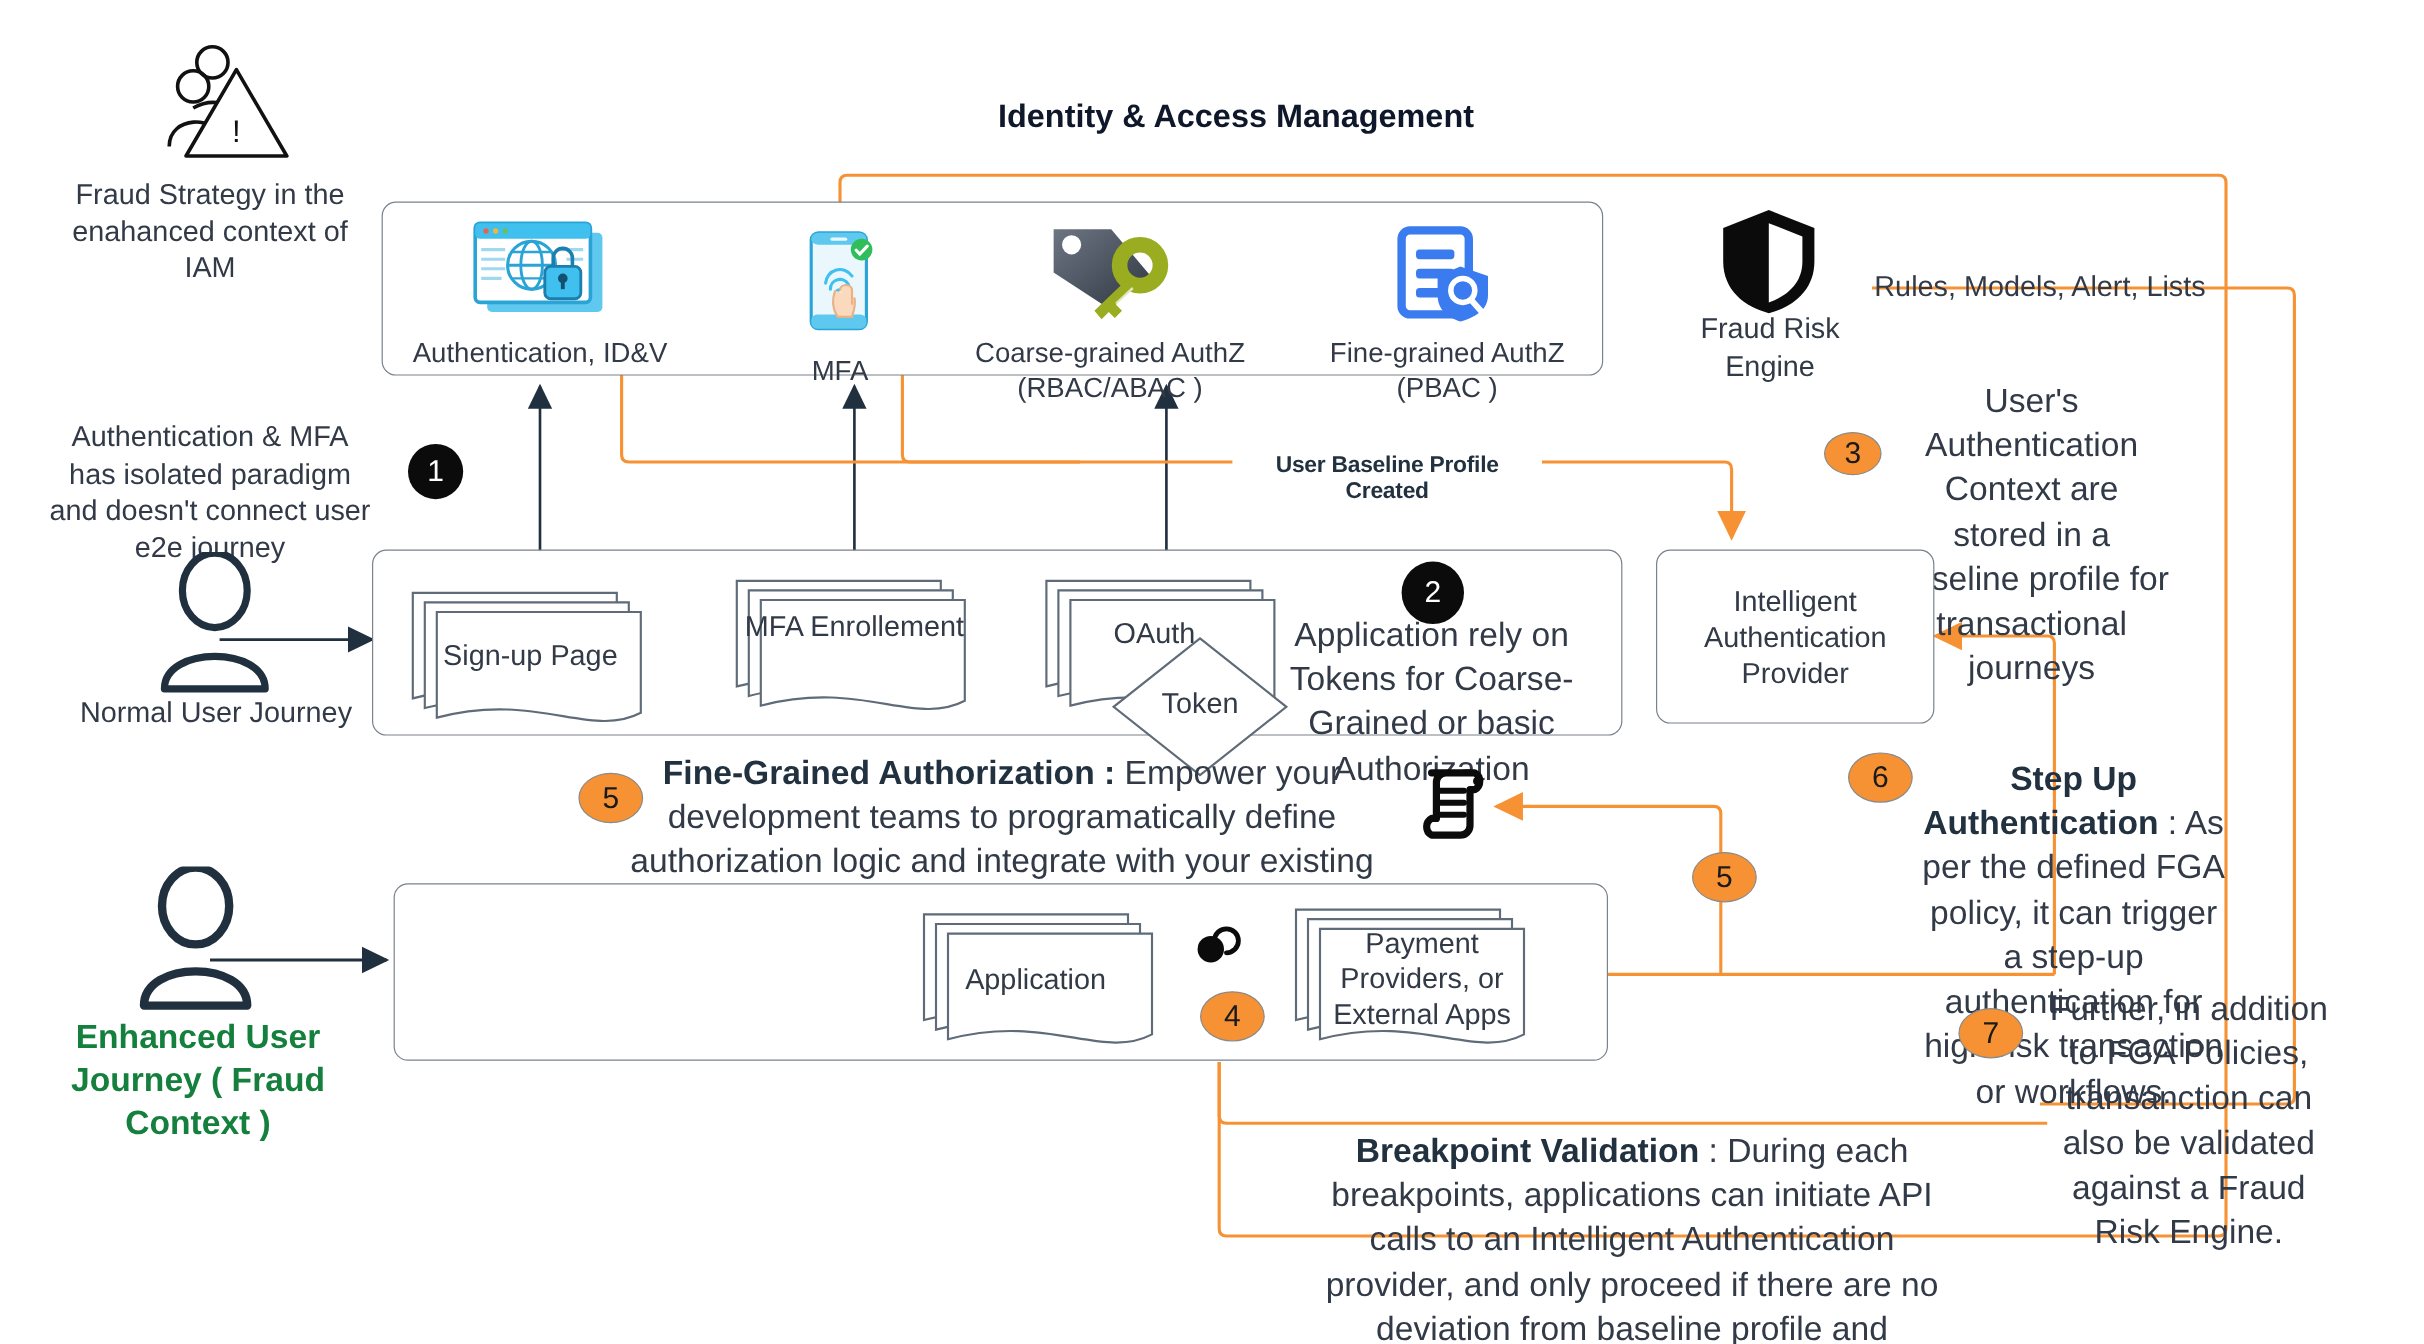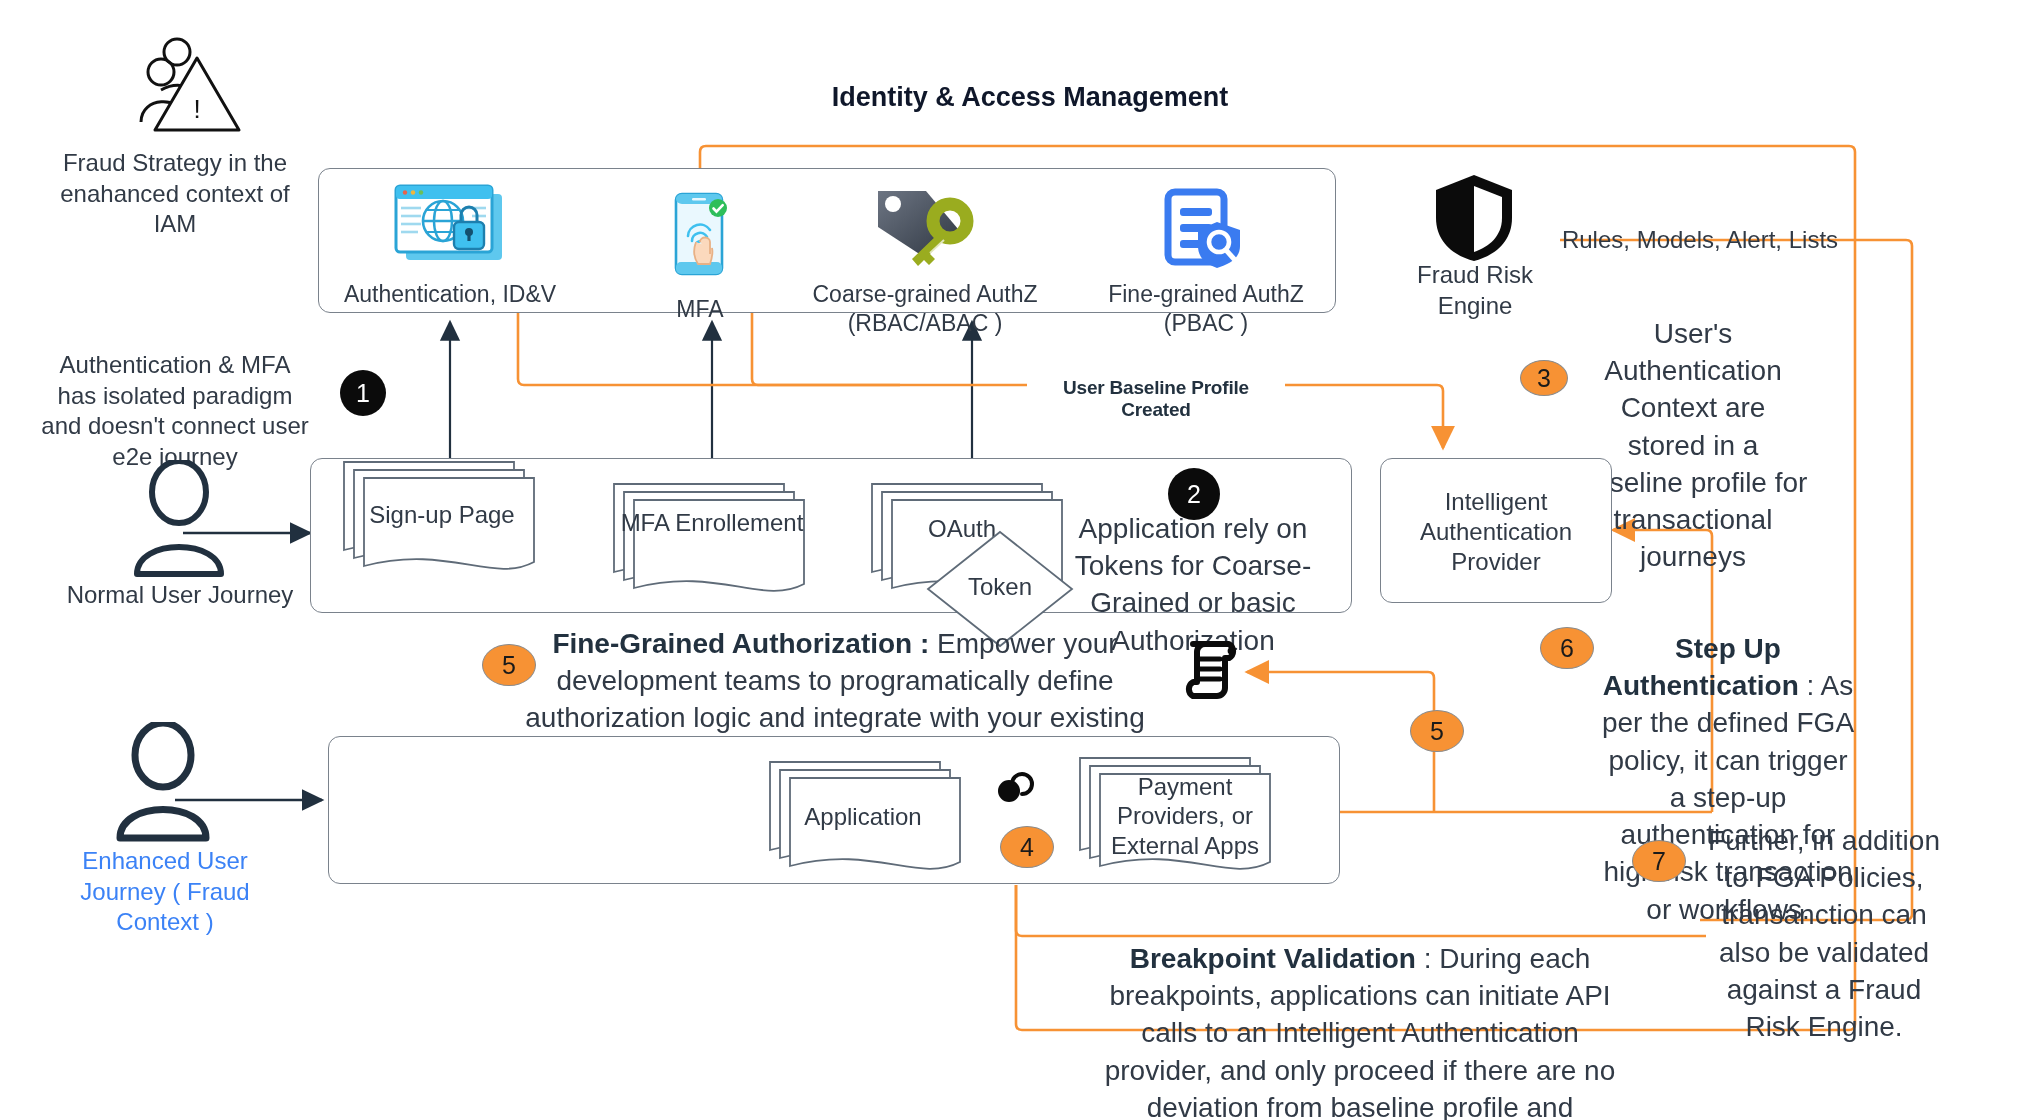--- a/index.html
+++ b/index.html
@@ -3,21 +3,21 @@
 <meta charset="utf-8">
 <style>
   html,body{margin:0;padding:0;background:#ffffff;}
   body{width:2020px;height:1120px;overflow:hidden;font-family:"Liberation Sans",sans-serif;color:#2e3440;}
   #stage{position:relative;width:2020px;height:1120px;}
   .abs{position:absolute;}
   svg.layer{position:absolute;left:0;top:0;width:2020px;height:1120px;pointer-events:none;}
   .txt{position:absolute;text-align:center;line-height:1.28;color:#313a46;}
   .title{font-weight:bold;font-size:27px;color:#0f172a;}
   .grp-label{font-size:24px;color:#313a46;}
-  .grp-label-b{font-size:24px;color:#3b82f6;font-weight:normal;}
+  .grp-label-b{font-size:28px;color:#15803d;font-weight:bold;}
   .tile-cap{font-size:23px;color:#313a46;line-height:1.25;}
   .note{font-size:28px;color:#313a46;line-height:1.33;}
   .note b{font-weight:bold;color:#22313f;}
   .smallbold{font-size:19px;font-weight:bold;color:#22313f;letter-spacing:-.2px;}
   .box-lbl{font-size:24px;color:#313a46;line-height:1.25;}
   .badge-black{position:absolute;border-radius:50%;background:#0b0b0b;color:#fff;
      display:flex;align-items:center;justify-content:center;font-size:25px;}
   .badge-orange{position:absolute;border-radius:50%;background:#f79234;color:#1a1a1a;
      border:1px solid #8a8a8a;display:flex;align-items:center;justify-content:center;font-size:25px;}
   .panel{position:absolute;border:1.6px solid #7a828c;border-radius:12px;background:#fff;box-sizing:border-box;}
@@ -186,21 +186,21 @@
   <div class="abs" style="left:130px;top:460px;">
     <svg width="98" height="118" viewBox="0 0 98 118">
       <ellipse cx="49" cy="32" rx="27" ry="31" fill="#fff" stroke="#21303f" stroke-width="6"></ellipse>
       <path d="M7,114 C7,78 91,78 91,114 Z" fill="#fff" stroke="#21303f" stroke-width="6" stroke-linejoin="round"></path>
     </svg>
   </div>
   <div class="txt grp-label" style="left:60px;top:580px;width:240px;">Normal User Journey</div>
 
   <div class="panel" style="left:310px;top:458px;width:1042px;height:155px;"></div>
 
-  <div class="docwrap" style="left:334px;top:456px;width:216px;height:120px;">
+  <div class="docwrap" style="left:334px;top:488px;width:216px;height:120px;">
     <svg width="216" height="120" viewBox="0 0 216 120">
       <path d="M10,6 h170 v84 c-42,22 -86,-18 -170,4 Z" fill="#fff" stroke="#5f6b78" stroke-width="1.8"></path>
       <path d="M20,14 h170 v84 c-42,22 -86,-18 -170,4 Z" fill="#fff" stroke="#5f6b78" stroke-width="1.8"></path>
       <path d="M30,22 h170 v84 c-42,22 -86,-18 -170,4 Z" fill="#fff" stroke="#5f6b78" stroke-width="1.8"></path>
     </svg>
     <div class="doc-lbl" style="top:44px;">Sign-up Page</div>
   </div>
 
   <div class="docwrap" style="left:604px;top:478px;width:216px;height:120px;">
     <svg width="216" height="120" viewBox="0 0 216 120">

